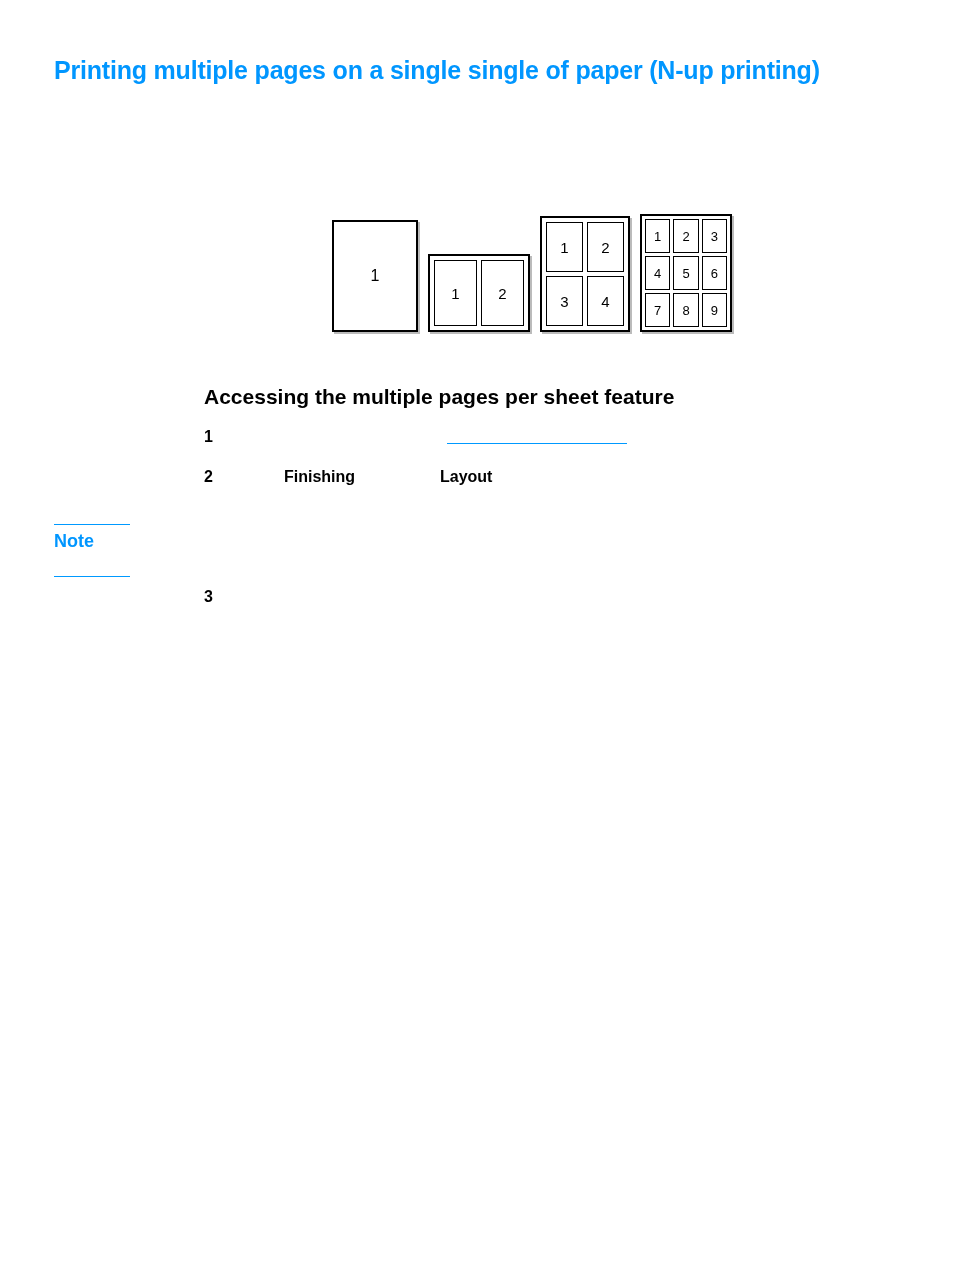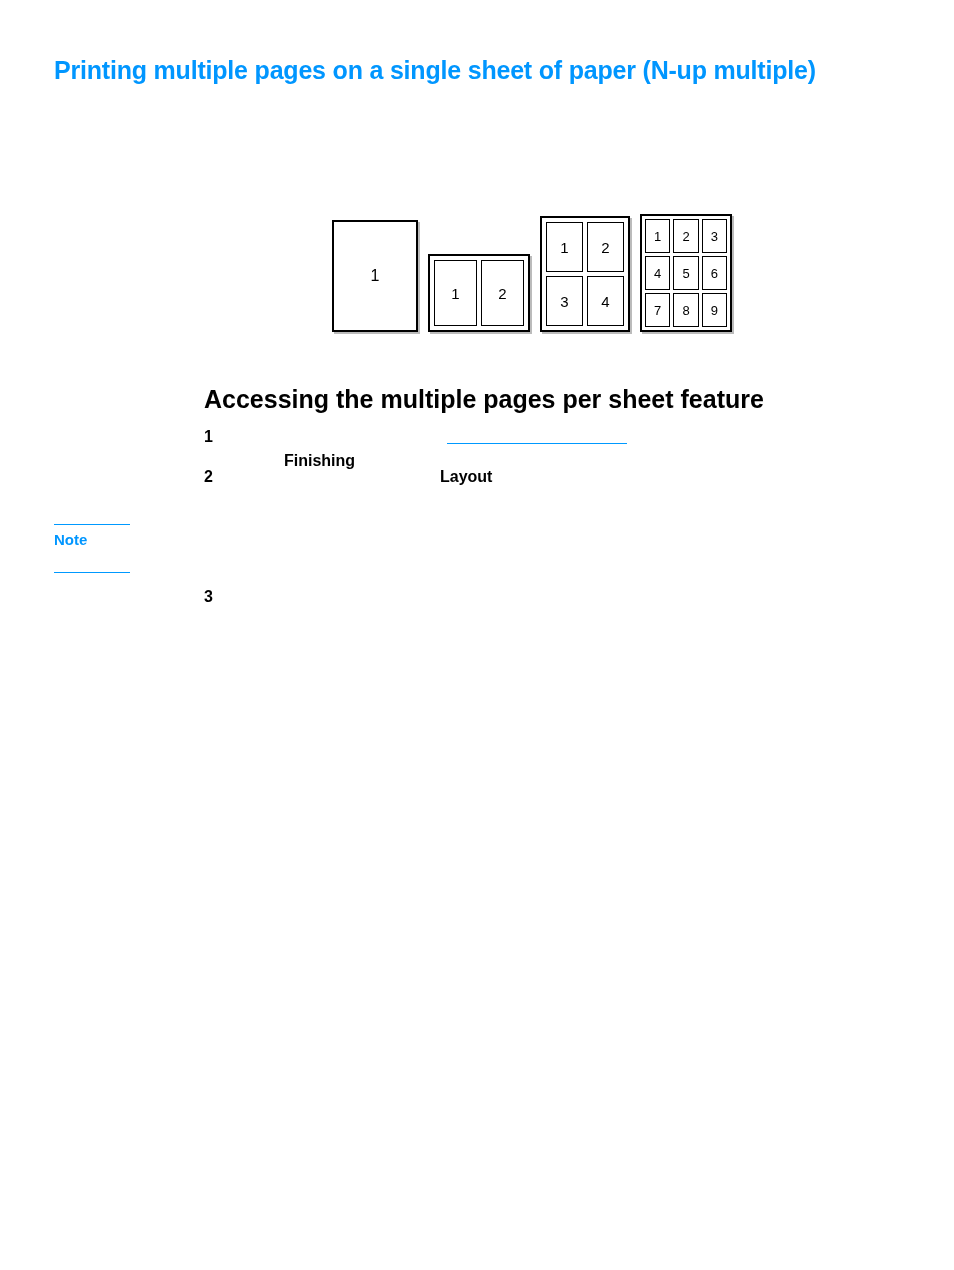--- a/index.html
+++ b/index.html
@@ -53,58 +53,58 @@
   
   .s4 { width: 90px; height: 116px; grid-template-columns: 1fr 1fr; grid-template-rows: 1fr 1fr; }
   
   .s9 { width: 92px; height: 118px; grid-template-columns: 1fr 1fr 1fr; grid-template-rows: 1fr 1fr 1fr; gap:3px; padding:3px; }
   .s9 .cell { font-size: 13px; }
 
   .subheading {
     position: absolute;
     top: 385px;
     left: 204px;
-    font-size: 25px;
+    font-size: 21px;
     font-weight: bold;
     color: #000;
   }
 
   .step {
     position: absolute;
     left: 204px;
     font-size: 16px;
     font-weight: bold;
   }
   .step1 { top: 428px; }
   .step-link {
     position: absolute;
     top: 443px;
     left: 447px;
     width: 180px;
     border-top: 1px solid #0099ff;
   }
   .step2 { top: 468px; }
-  .step2b { position:absolute; top:452px; left:284px; font-size:16px; font-weight:bold; }
+  .step2b { position:absolute; top:468px; left:284px; font-size:16px; font-weight:bold; }
   .step2c { position:absolute; top:468px; left:440px; font-size:16px; font-weight:bold;text-align:center; }
 
   .note-block {
     position: absolute;
     top: 524px;
     left: 54px;
     width: 76px;
   }
   .note-rule { border-top: 1px solid #0099ff; width: 76px; }
-  .note-label { color:#0096ff; font-weight:bold; font-size:15px; padding: 6px 0; }
+  .note-label { color:#0096ff; font-weight:bold; font-size:18px; padding: 6px 0; }
 
   .step3 { top: 588px; }
 </style>
 </head>
 <body>
 
-<h1 class="page-title">Printing multiple pages on a single sheet of paper (N-up multiple)</h1>
+<h1 class="page-title">Printing multiple pages on a single single of paper (N-up printing)</h1>
 
 <div class="illus">
   <div class="sheet s1">
     <div class="cell">1</div>
   </div>
   <div class="sheet s2">
     <div class="cell">1</div>
     <div class="cell">2</div>
   </div>
   <div class="sheet s4">

